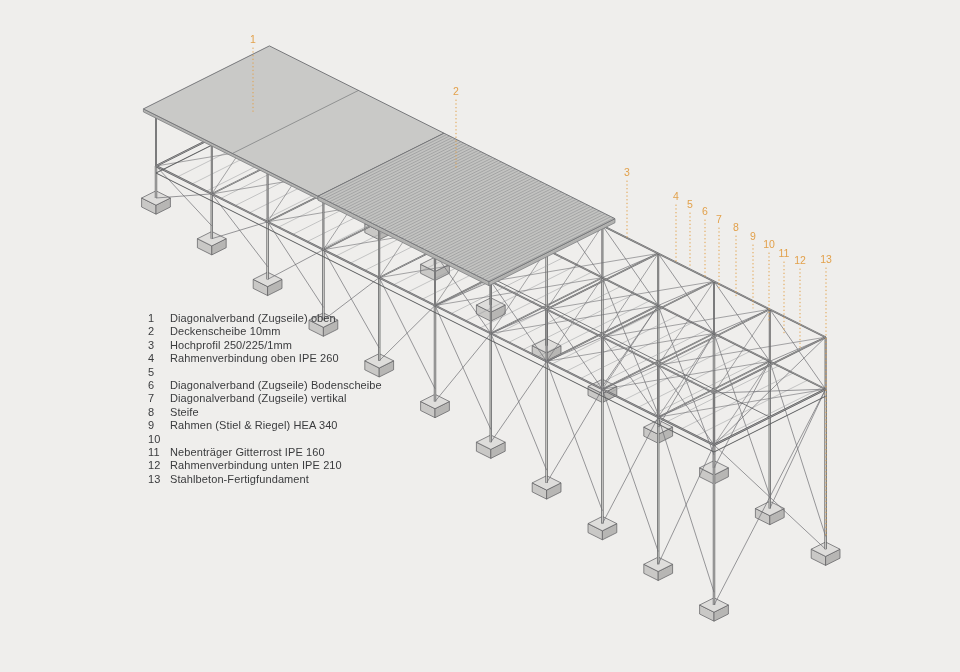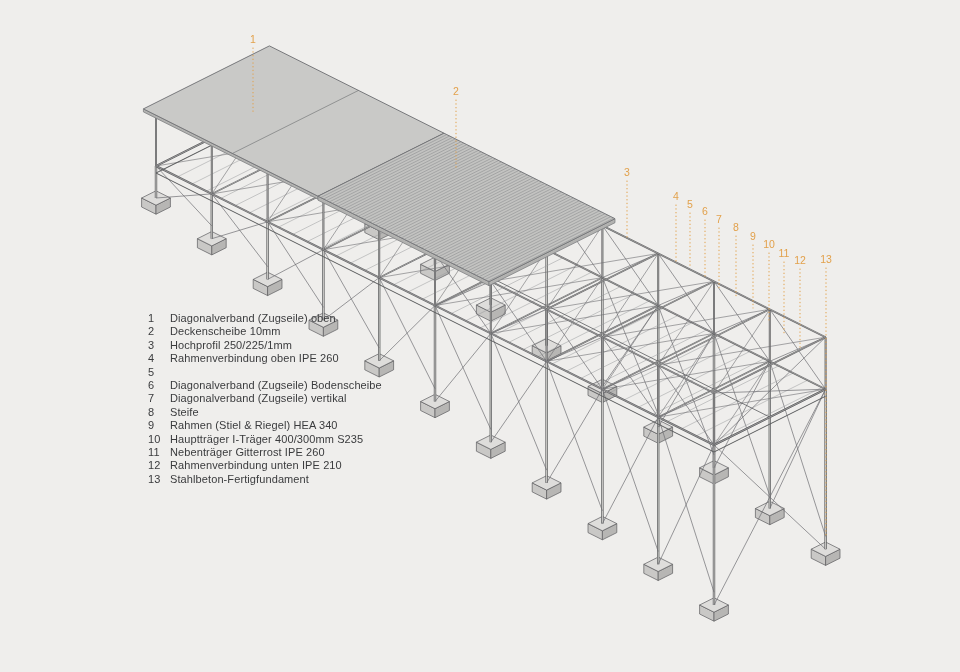--- a/index.html
+++ b/index.html
@@ -505,25 +505,24 @@
       <div class="legend-row">
         <span class="legend-num">8</span>
         <span class="legend-label">Steife</span>
       </div>
       <div class="legend-row">
         <span class="legend-num">9</span>
         <span class="legend-label">Rahmen (Stiel &amp; Riegel) HEA 340</span>
       </div>
       <div class="legend-row">
         <span class="legend-num">10</span>
-        <span class="legend-label">Hauptträger I-Träger 400/300mm S235</span>
       </div>
       <div class="legend-row">
         <span class="legend-num">11</span>
-        <span class="legend-label">Nebenträger Gitterrost IPE 260</span>
+        <span class="legend-label">Nebenträger Gitterrost IPE 160</span>
       </div>
       <div class="legend-row">
         <span class="legend-num">12</span>
         <span class="legend-label">Rahmenverbindung unten IPE 210</span>
       </div>
       <div class="legend-row">
         <span class="legend-num">13</span>
         <span class="legend-label">Stahlbeton-Fertigfundament</span>
       </div>
     </div>

